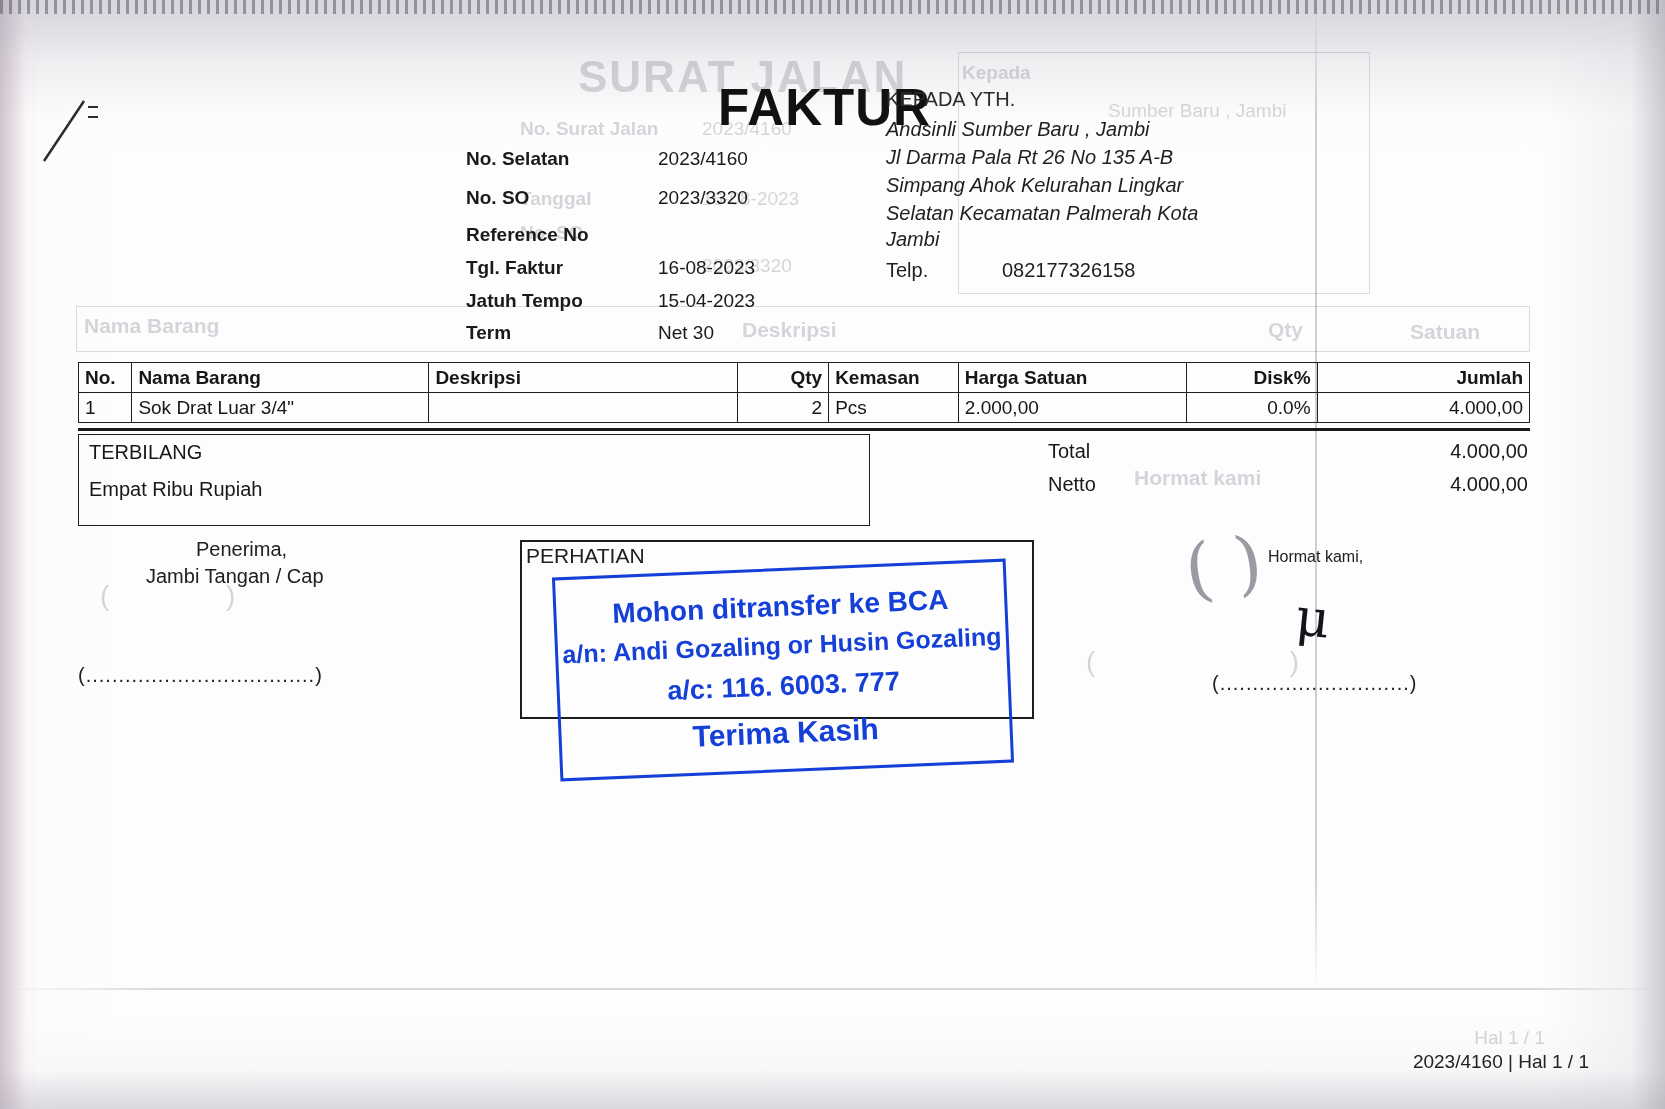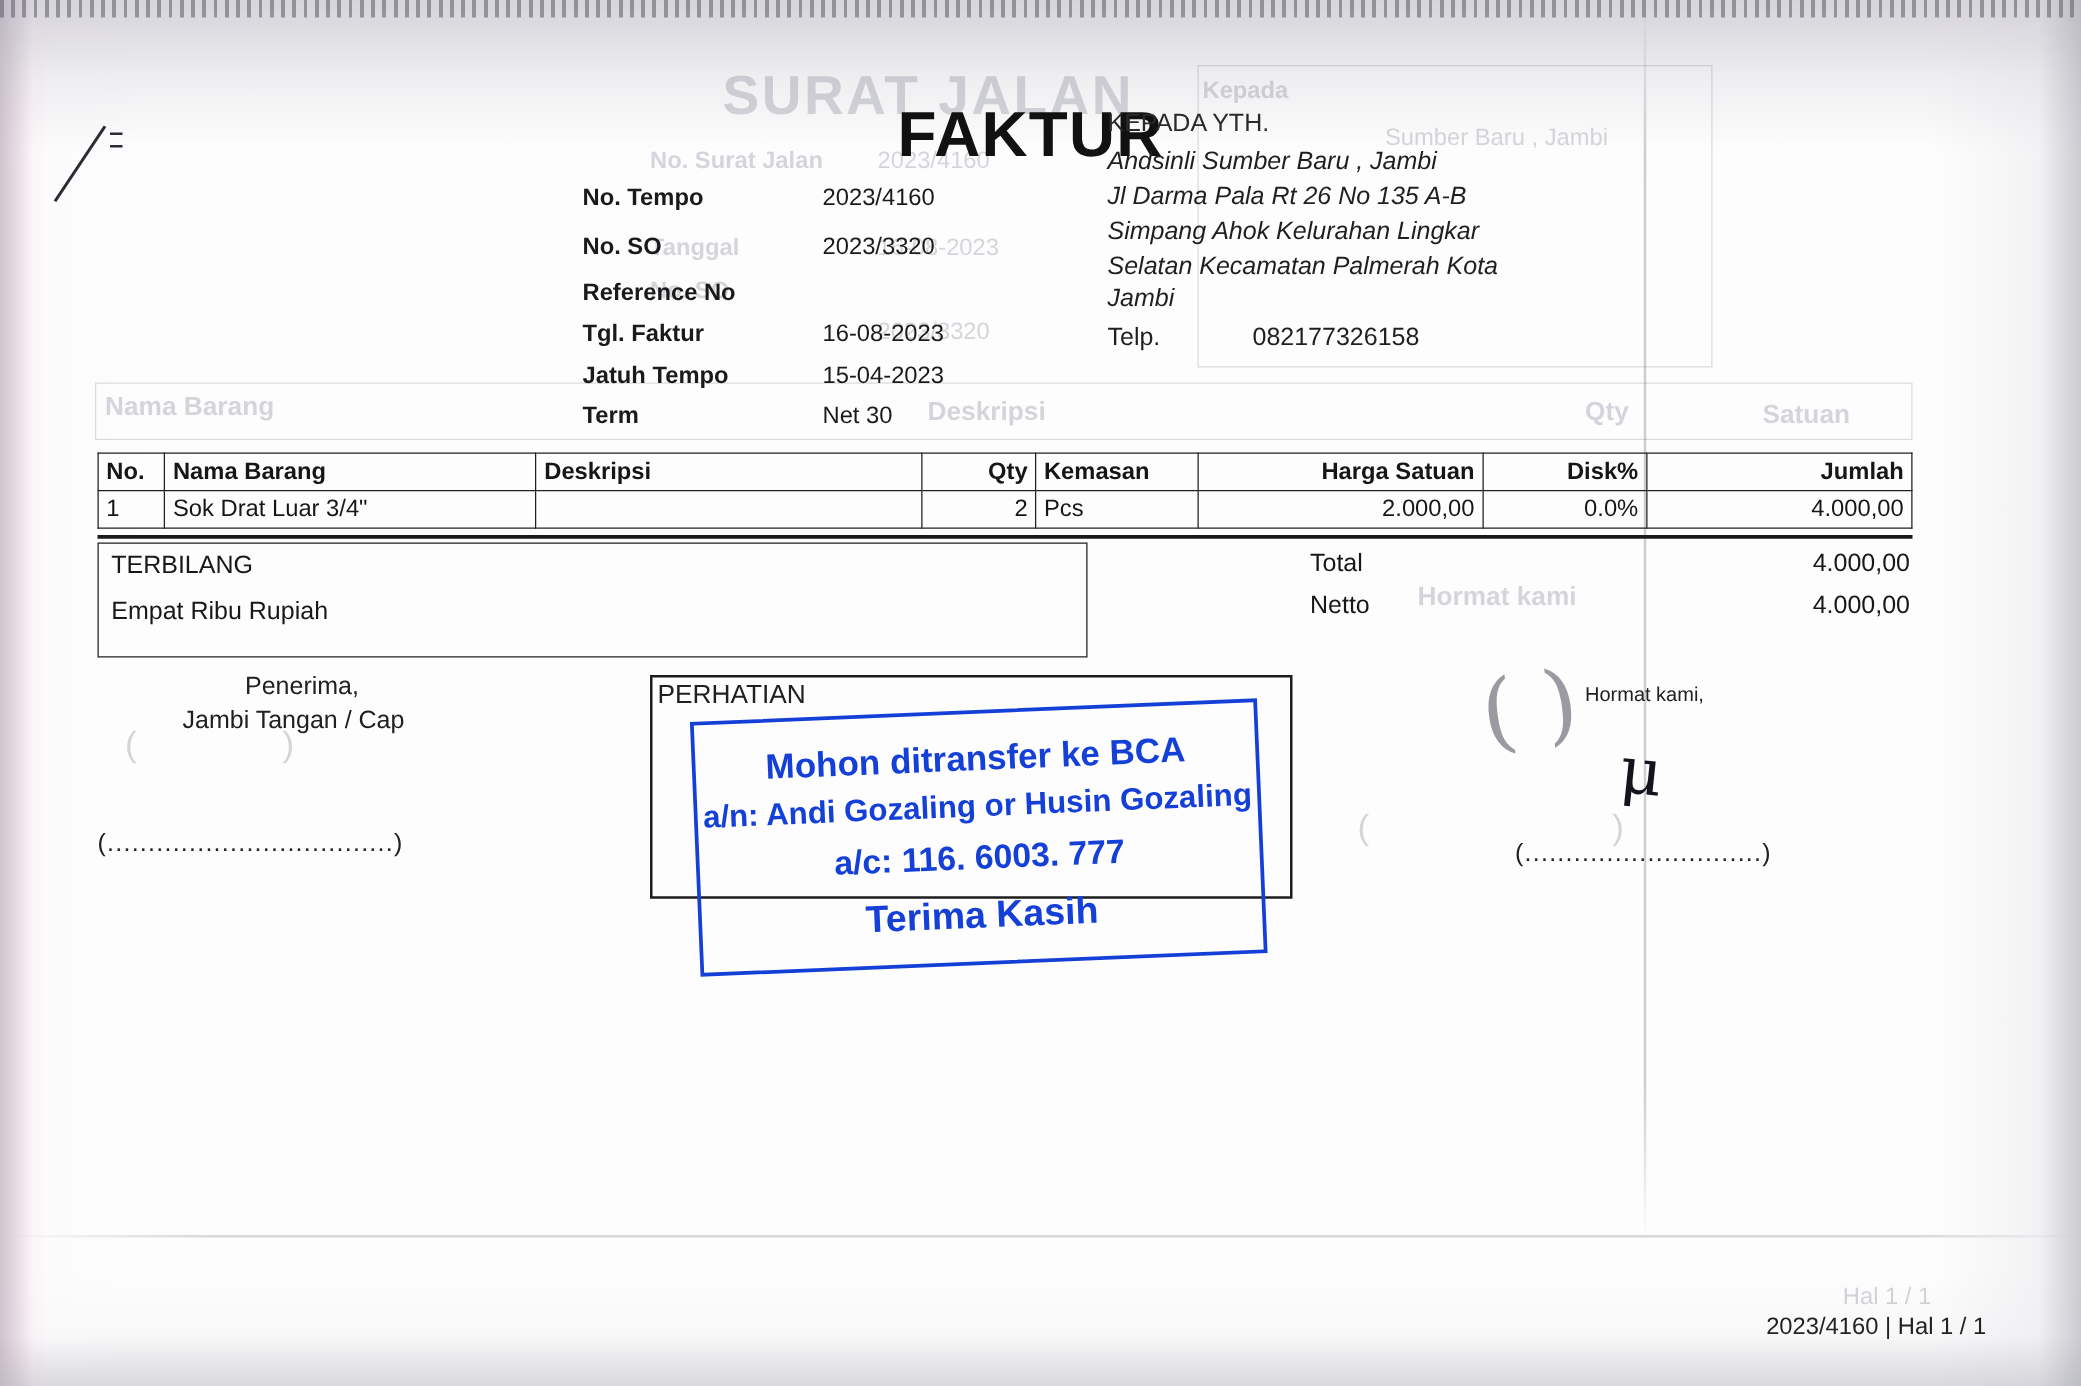--- a/index.html
+++ b/index.html
@@ -149,21 +149,21 @@
   }
   .tbl thead th {
     font-weight: bold;
     font-size: 19px;
   }
   .c-no      { width: 42px;  text-align: left; }
   .c-nama    { width: 320px; text-align: left; }
   .c-desk    { width: 330px; text-align: left; }
   .c-qty     { width: 86px;  text-align: right; }
   .c-kemasan { width: 122px; text-align: left; }
-  .c-harga   { width: 238px; text-align: right; }
+  .c-harga   { width: 238px; text-align: left; }
   .c-disk    { width: 128px; text-align: right; }
   .c-jumlah  { width: 220px; text-align: right; }
 
   .table-underline {
     position: absolute;
     left: 78px; top: 428px; width: 1452px; height: 3px;
     background: #1a1a1a;
   }
 
   
@@ -318,21 +318,21 @@
   <div class="ghost" style="left:742px; top:318px; font-size:21px; font-weight:bold;">Deskripsi</div>
   <div class="ghost" style="left:1268px; top:318px; font-size:21px; font-weight:bold;">Qty</div>
   <div class="ghost" style="left:1410px; top:320px; font-size:21px; font-weight:bold;">Satuan</div>
   <div class="ghost" style="left:1134px; top:466px; font-size:21px; font-weight:bold;">Hormat kami</div>
   <div class="ghost" style="left:1086px; top:646px; font-size:28px;">(                         )</div>
   <div class="ghost" style="left:100px; top:580px; font-size:28px;">(               )</div>
   <div class="footer-ghost">Hal 1 / 1</div>
 
   <div class="faktur-title">FAKTUR</div>
 
-  <div class="meta-label" style="left:466px; top:148px;">No. Tempo</div>
+  <div class="meta-label" style="left:466px; top:148px;">No. Selatan</div>
   <div class="meta-value" style="left:658px; top:148px;">2023/4160</div>
 
   <div class="meta-label" style="left:466px; top:187px;">No. SO</div>
   <div class="meta-value" style="left:658px; top:187px;">2023/3320</div>
 
   <div class="meta-label" style="left:466px; top:224px;">Reference No</div>
   <div class="meta-value" style="left:658px; top:224px;"></div>
 
   <div class="meta-label" style="left:466px; top:257px;">Tgl. Faktur</div>
   <div class="meta-value" style="left:658px; top:257px;">16-08-2023</div>

